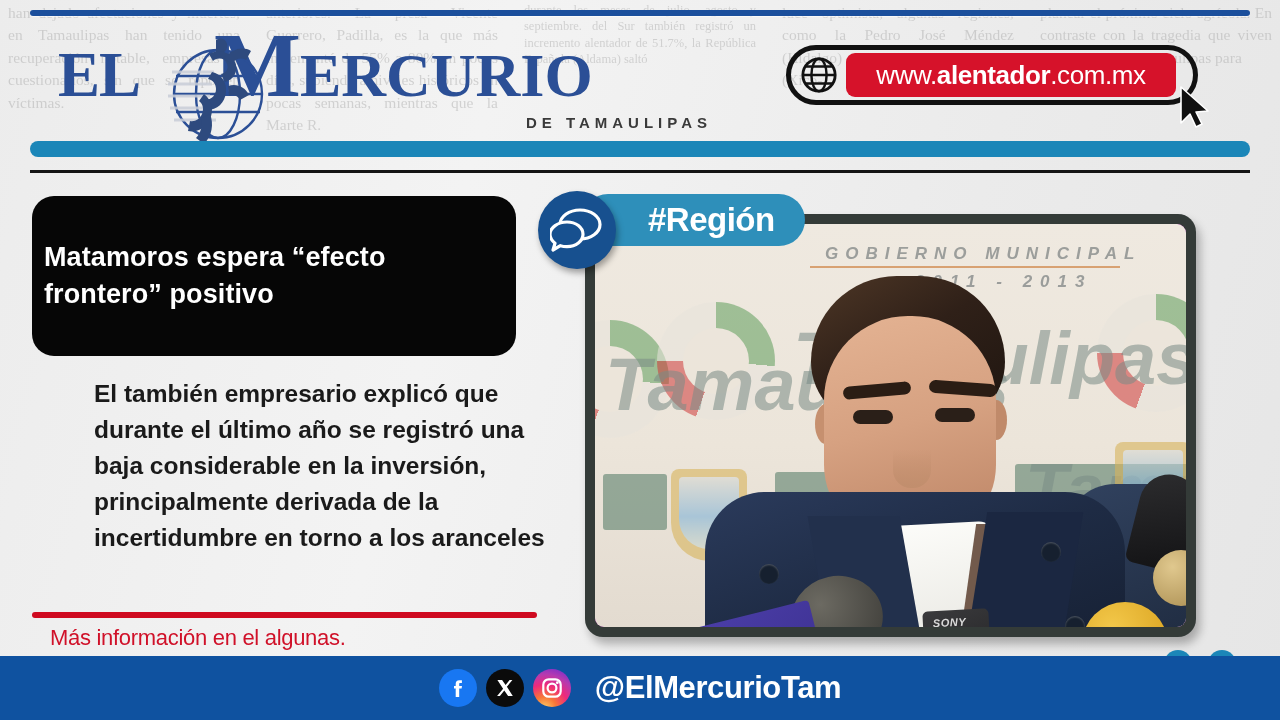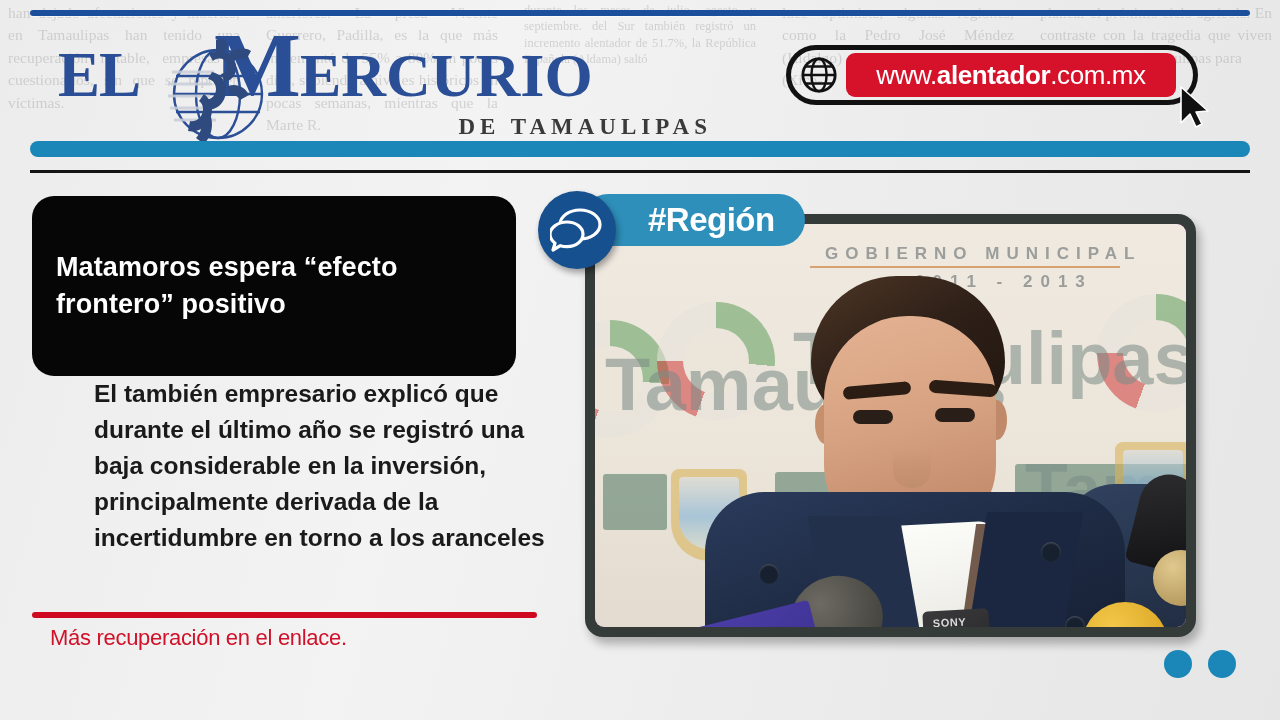--- a/index.html
+++ b/index.html
@@ -83,22 +83,22 @@
   .masthead .w-rest {
     font-size: 62px;
     font-weight: 700;
     line-height: .95;
     letter-spacing: 0px;
   }
   .masthead .sub {
     position: absolute;
     right: 6px;
     top: 92px;
-    font-family: Liberation Serif, serif;
-    font-size: 23px;
+    font-family: Liberation Sans, sans-serif;
+    font-size: 15px;
     letter-spacing: 5px;
     color: #3a3a3a;
     font-weight: 600;
   }
   
   .emblem {
     position: absolute;
     left: 96px;
     top: 6px;
     width: 128px;
@@ -164,26 +164,26 @@
     height: 3px;
     background: #141414;
   }
 
   
   .headline-box {
     position: absolute;
     left: 32px;
     top: 196px;
     width: 484px;
-    height: 180px;
+    height: 160px;
     background: #060606;
     border-radius: 22px;
     display: flex;
     align-items: center;
-    padding: 0 24px;
+    padding: 0 12px;
   }
   .headline-text {
     color: #fff;
     font-size: 27px;
     font-weight: 700;
     line-height: 1.38;
     letter-spacing: .1px;
   }
 
   
@@ -266,20 +266,21 @@
     box-shadow: 4px 7px 10px rgba(0,0,0,.28);
     overflow: hidden;
   }
   .photo {
     position: relative;
     width: 100%;
     height: 100%;
     border-radius: 9px;
     overflow: hidden;
     background: #a21caf;
+    font-style: italic;
   }
 
   
   .backdrop {
     position: absolute;
     inset: 0;
     background: linear-gradient(180deg, #efe9e0 0%, #ece5da 55%, #e3dbd0 100%);
   }
   .bd-text {
     position: absolute;
@@ -600,21 +601,21 @@
   <div class="teal-bar"></div>
   <div class="black-rule"></div>
 
   <div class="headline-box">
     <div class="headline-text">Matamoros espera “efecto frontero” positivo</div>
   </div>
 
   <div class="body-copy">El también empresario explicó que durante el último año se registró una baja considerable en la inversión, principalmente derivada de la incertidumbre en torno a los aranceles</div>
 
   <div class="red-rule"></div>
-  <div class="more-info">Más recuperación en el enlace.</div>
+  <div class="more-info">Más información en el algunas.</div>
 
   <div class="region-badge">
     <div class="region-pill">
       <span class="region-label">#Región</span>
     </div>
     <div class="region-circle">
       <svg width="54" height="44" viewBox="0 0 54 44">
         <path d="M30 2 C41 2 50 8.5 50 16.5 C50 24.5 41 31 30 31 C27.5 31 25 30.7 22.8 30.2
                  L14 35 L16.2 27.6 C12.2 24.9 10 21 10 16.5 C10 8.5 19 2 30 2 Z" fill="none" stroke="#ffffff" stroke-width="3.2" stroke-linejoin="round"></path>
         <path d="M17 14 C26 14 33 19.5 33 26.3 C33 33.1 26 38.6 17 38.6 C14.6 38.6 12.4 38.3 10.4 37.7
@@ -681,14 +682,39 @@
       <div class="mic-gold2"></div>
       <div class="mic-gold"></div>
     </div>
   </div>
 
   <div class="dots">
     <div class="dot"></div>
     <div class="dot"></div>
   </div>
 
+  <div class="footer">
+    <div class="social">
+      <div class="si si-fb">
+        <svg width="22" height="22" viewBox="0 0 22 22">
+          <path d="M14.6 11.6 H12.2 V20 H8.7 V11.6 H7 V8.9 H8.7 V7.1
+                   C8.7 4.7 9.7 3.2 12.5 3.2 H14.9 V5.9 H13.4
+                   C12.3 5.9 12.2 6.3 12.2 7.1 V8.9 H15 Z" fill="#fff"></path>
+        </svg>
+      </div>
+      <div class="si si-x">
+        <svg width="20" height="20" viewBox="0 0 20 20">
+          <path d="M2.4 2 H7.1 L10.6 7 L14.6 2 H17.4 L11.9 8.7 L17.8 18 H13.1
+                   L9.3 12.5 L4.9 18 H2.1 L8.1 10.7 Z" fill="#fff"></path>
+        </svg>
+      </div>
+      <div class="si si-ig">
+        <svg width="24" height="24" viewBox="0 0 24 24">
+          <rect x="3.3" y="3.3" width="17.4" height="17.4" rx="5.4" fill="none" stroke="#fff" stroke-width="2.2"></rect>
+          <circle cx="12" cy="12" r="4.4" fill="none" stroke="#fff" stroke-width="2.2"></circle>
+          <circle cx="17.3" cy="6.7" r="1.4" fill="#fff"></circle>
+        </svg>
+      </div>
+    </div>
+    <div class="handle">@ElMercurioTam</div>
+  </div>
 
 </div>
 
 </body></html>

